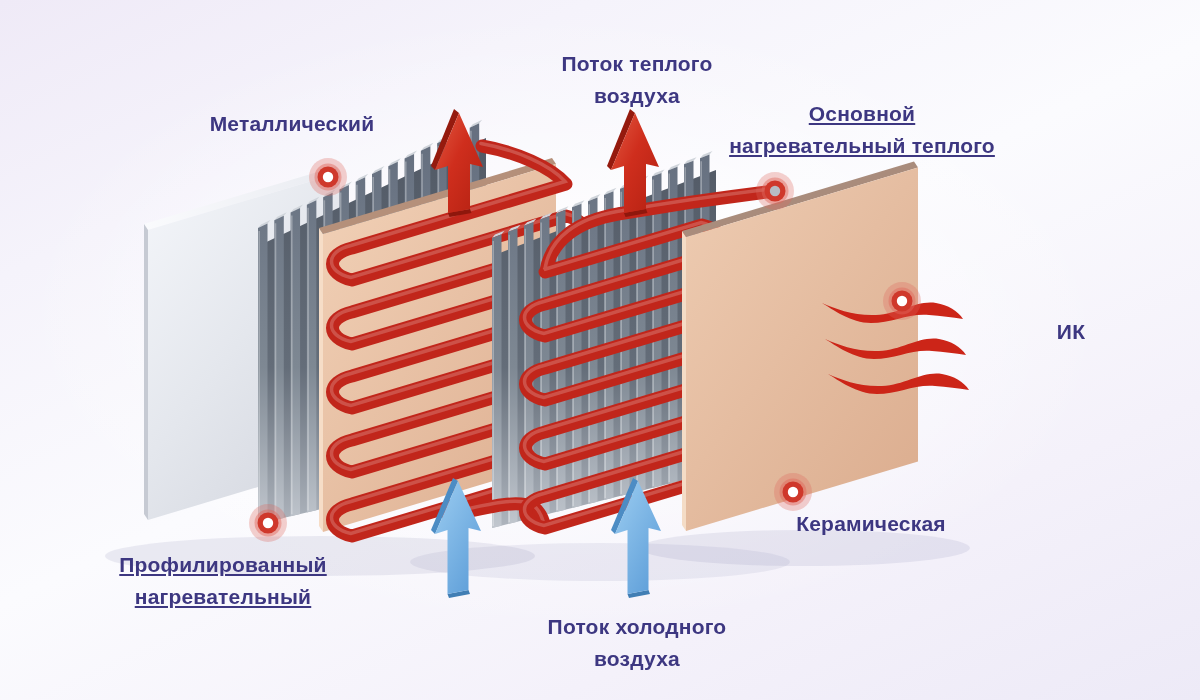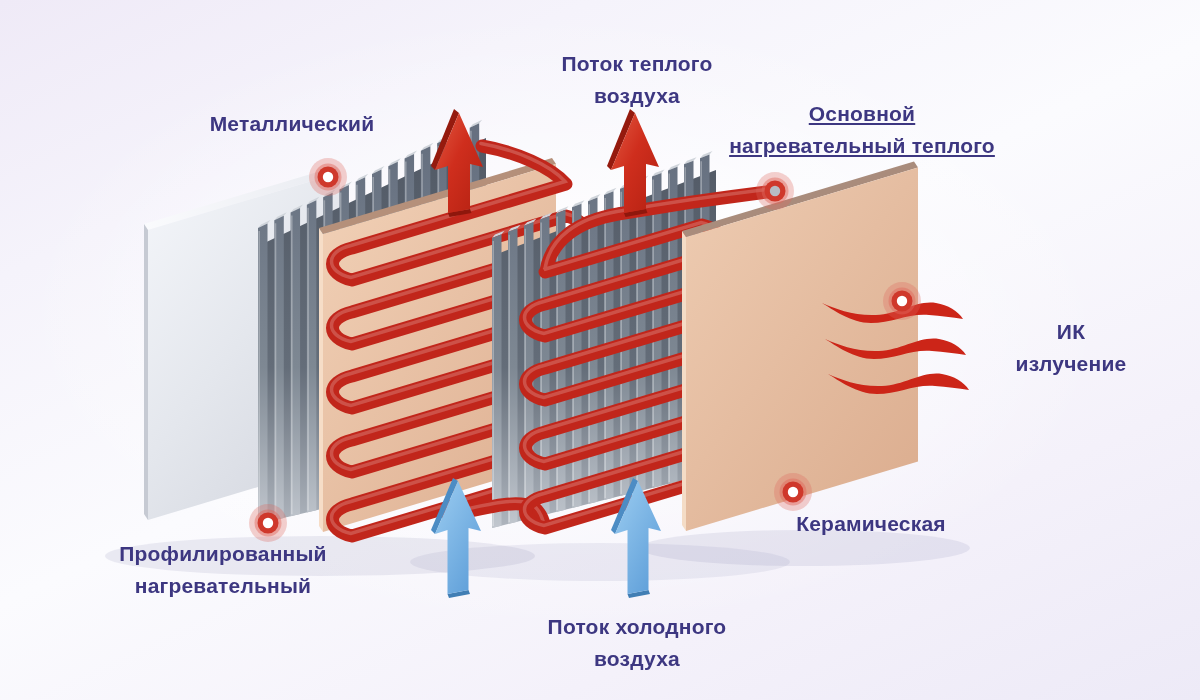--- a/index.html
+++ b/index.html
@@ -255,26 +255,25 @@
   </div>
   <div class="lbl" style="left:292px; top:108px;">
     <div>Металлический</div>
   </div>
   <div class="lbl" style="left:862px; top:98px;text-decoration:underline;">
     <div>Основной</div>
     <div>нагревательный теплого</div>
   </div>
   <div class="lbl" style="left:1039px; top:316px;margin-left:32px;">
     <div>ИК</div>
-    <div>излучение</div>
   </div>
   <div class="lbl" style="left:871px; top:508px;">
     <div>Керамическая</div>
   </div>
-  <div class="lbl" style="left:223px; top:538px;">
+  <div class="lbl" style="left:223px; top:549px;text-decoration:underline;">
     <div>Профилированный</div>
     <div>нагревательный</div>
   </div>
   <div class="lbl" style="left:637px; top:611px;text-align:center;">
     <div>Поток холодного</div>
     <div>воздуха</div>
   </div>
 </div>
 
 </body></html>

